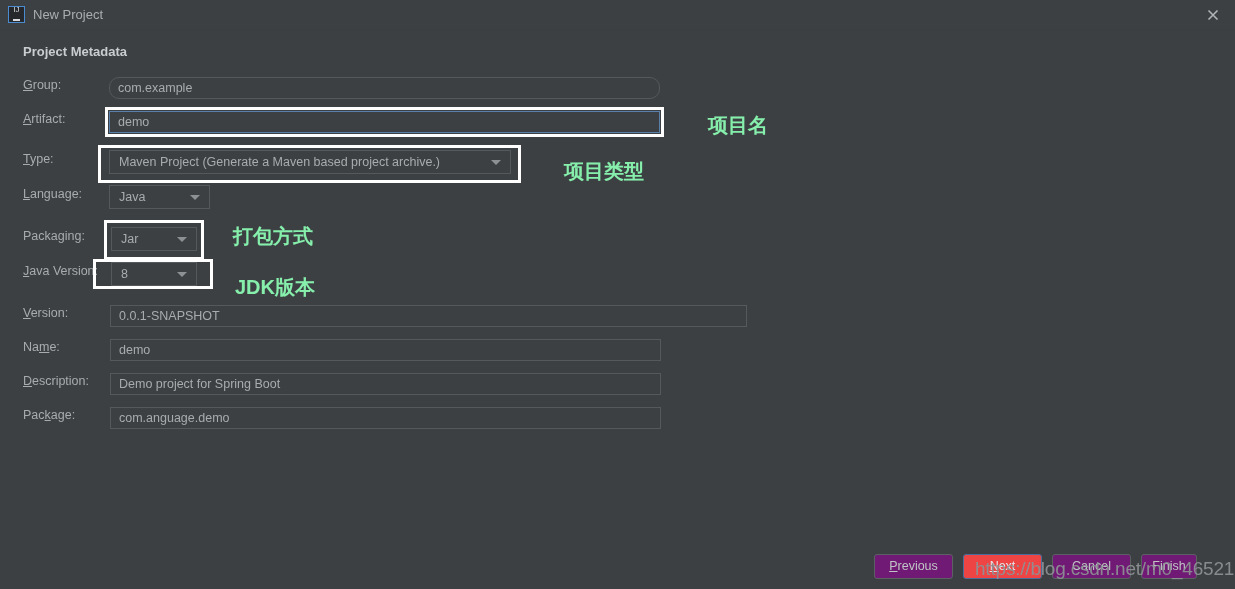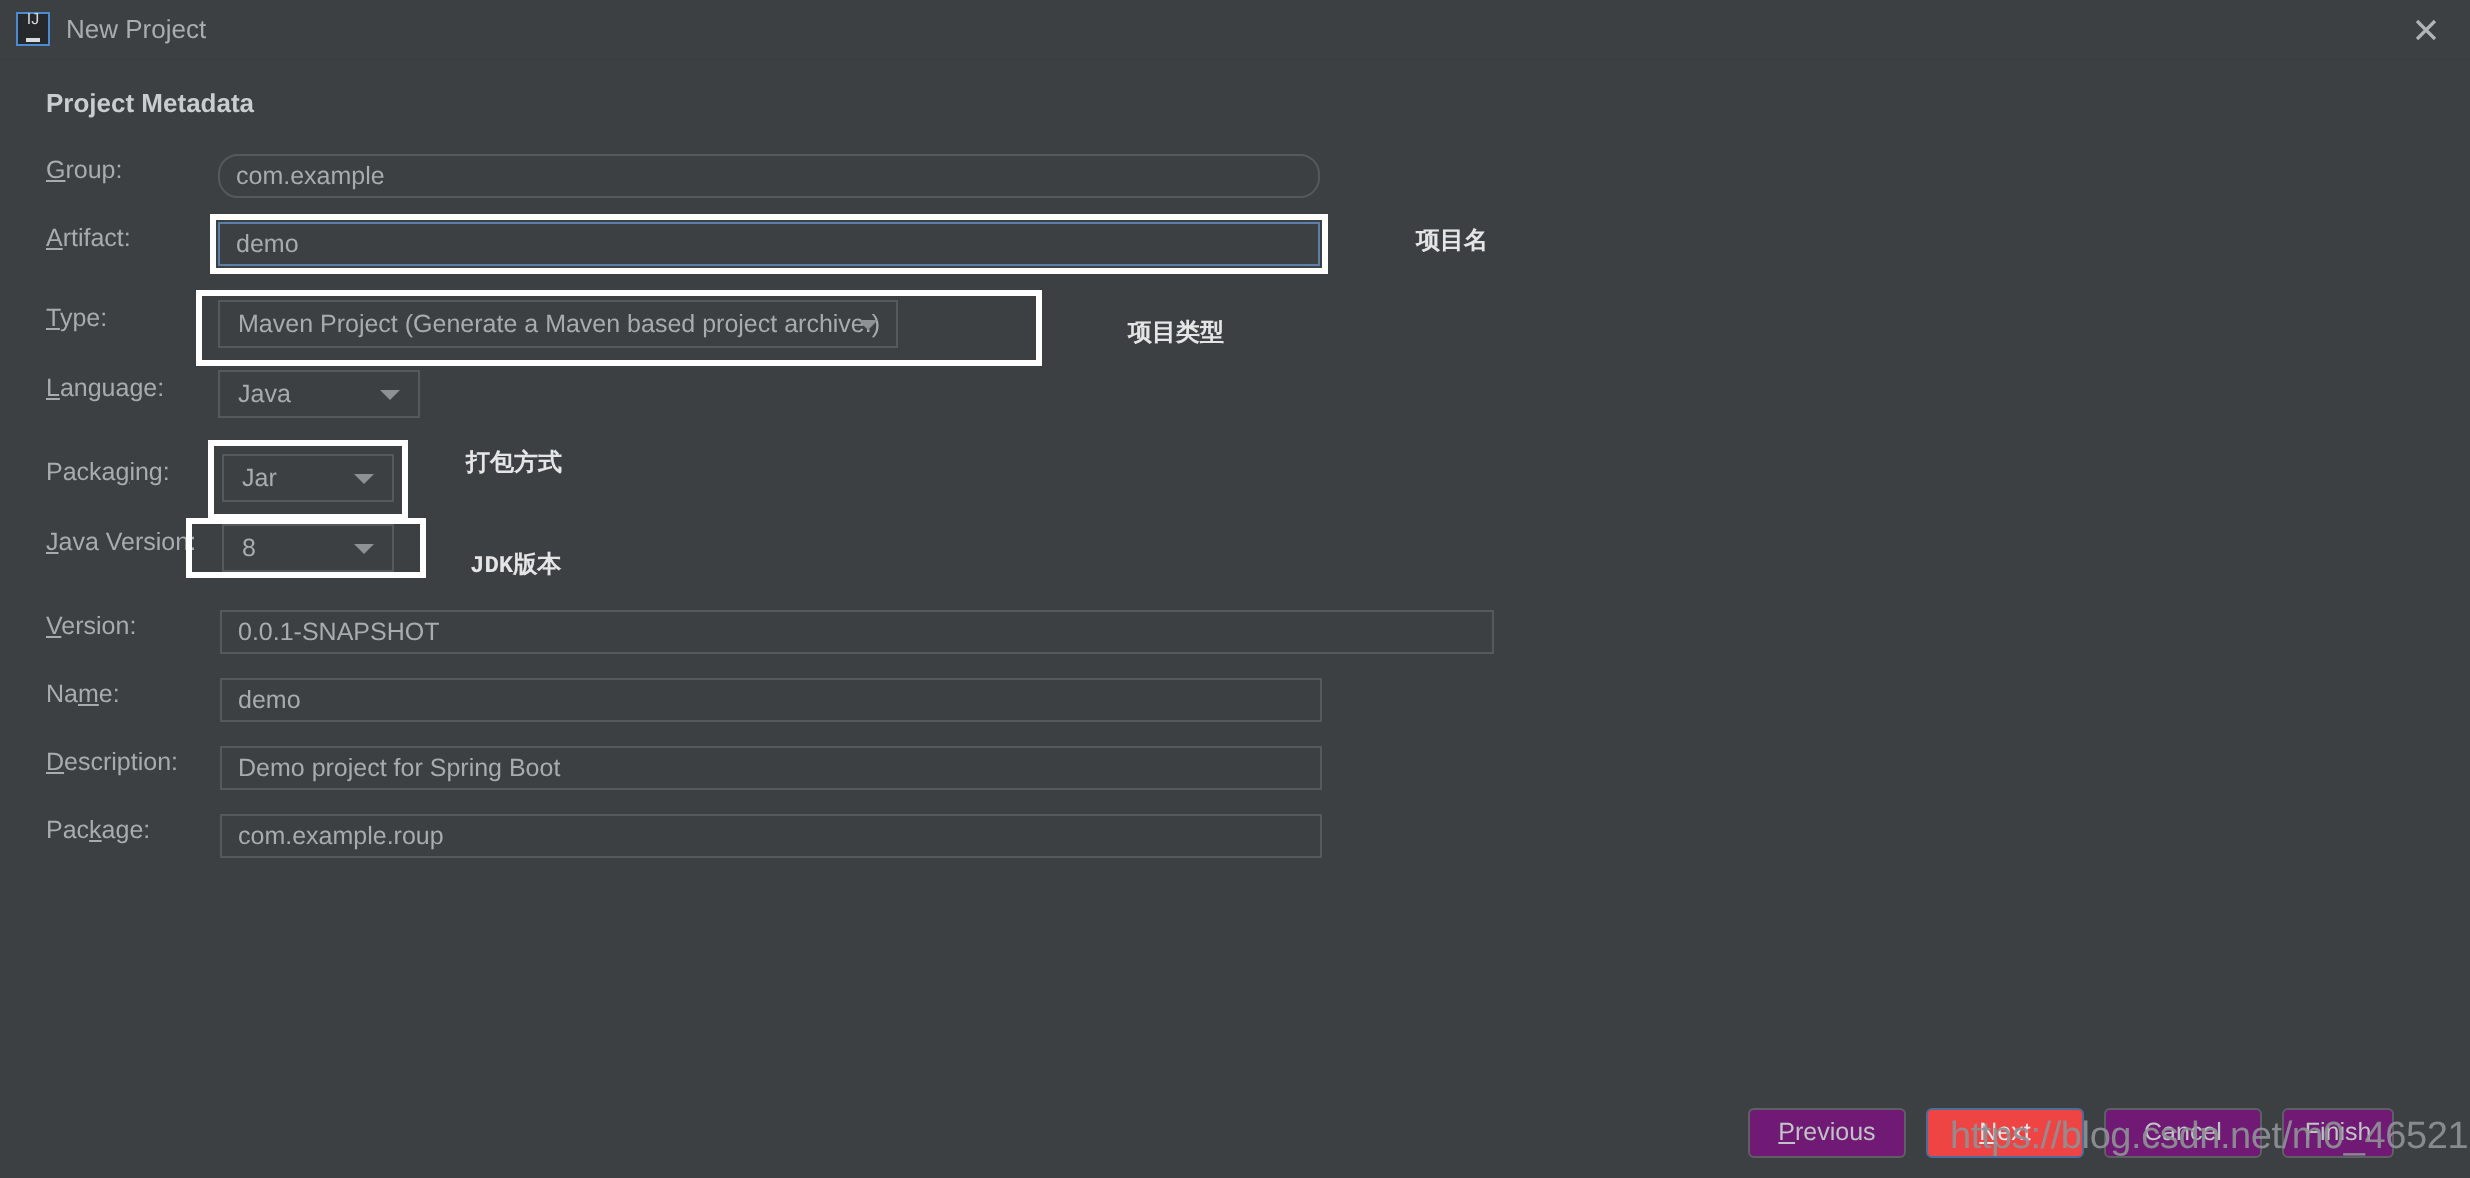--- a/index.html
+++ b/index.html
@@ -137,24 +137,24 @@
 
   
   .anno-box {
     position: absolute;
     box-sizing: border-box;
     border: 3px solid #ffffff;
     pointer-events: none;
   }
   .anno-text {
     position: absolute;
-    color: #e5e5e5;
+    color: #86efac;
     font-weight: bold;
-    font-size: 12px;
-    font-family: Liberation Mono, monospace;
+    font-size: 20px;
+    font-family: Liberation Sans, sans-serif;
     white-space: nowrap;
   }
 
   
   .btn {
     position: absolute;
     box-sizing: border-box;
     height: 25px;
     background: #701a75;
     border: 1px solid #5c6063;
@@ -211,21 +211,21 @@
       <div class="field" style="left:109px; top:-1px; width:551px;border-radius:10px;">com.example</div>
     </div>
 
     <div class="row" style="top:112px;">
       <div class="lbl"><u>A</u>rtifact:</div>
       <div class="field focused" style="left:109px; top:-1px; width:551px;">demo</div>
     </div>
 
     <div class="row" style="top:152px;">
       <div class="lbl"><u>T</u>ype:</div>
-      <div class="combo" style="left:109px; top:-2px; width:340px;">
+      <div class="combo" style="left:109px; top:-2px; width:402px;">
         <span class="strong">Maven Project</span>
         <span class="hint">(Generate a Maven based project archive.)</span>
         <span class="arrow"></span>
       </div>
     </div>
 
     <div class="row" style="top:187px;">
       <div class="lbl"><u>L</u>anguage:</div>
       <div class="combo" style="left:109px; top:-2px; width:101px;">
         <span>Java</span>
@@ -259,21 +259,21 @@
       <div class="field" style="left:110px; top:-1px; width:551px;">demo</div>
     </div>
 
     <div class="row" style="top:374px;">
       <div class="lbl"><u>D</u>escription:</div>
       <div class="field" style="left:110px; top:-1px; width:551px;">Demo project for Spring Boot</div>
     </div>
 
     <div class="row" style="top:408px;">
       <div class="lbl">Pac<u>k</u>age:</div>
-      <div class="field" style="left:110px; top:-1px; width:551px;">com.example.roup</div>
+      <div class="field" style="left:110px; top:-1px; width:551px;">com.anguage.demo</div>
     </div>
 
   </div>
 
   <div class="anno-box" style="left:105px; top:107px; width:559px; height:30px;"></div>
   <div class="anno-text" style="left:708px; top:112px;">项目名</div>
 
   <div class="anno-box" style="left:98px; top:145px; width:423px; height:38px;"></div>
   <div class="anno-text" style="left:564px; top:158px;">项目类型</div>
 

